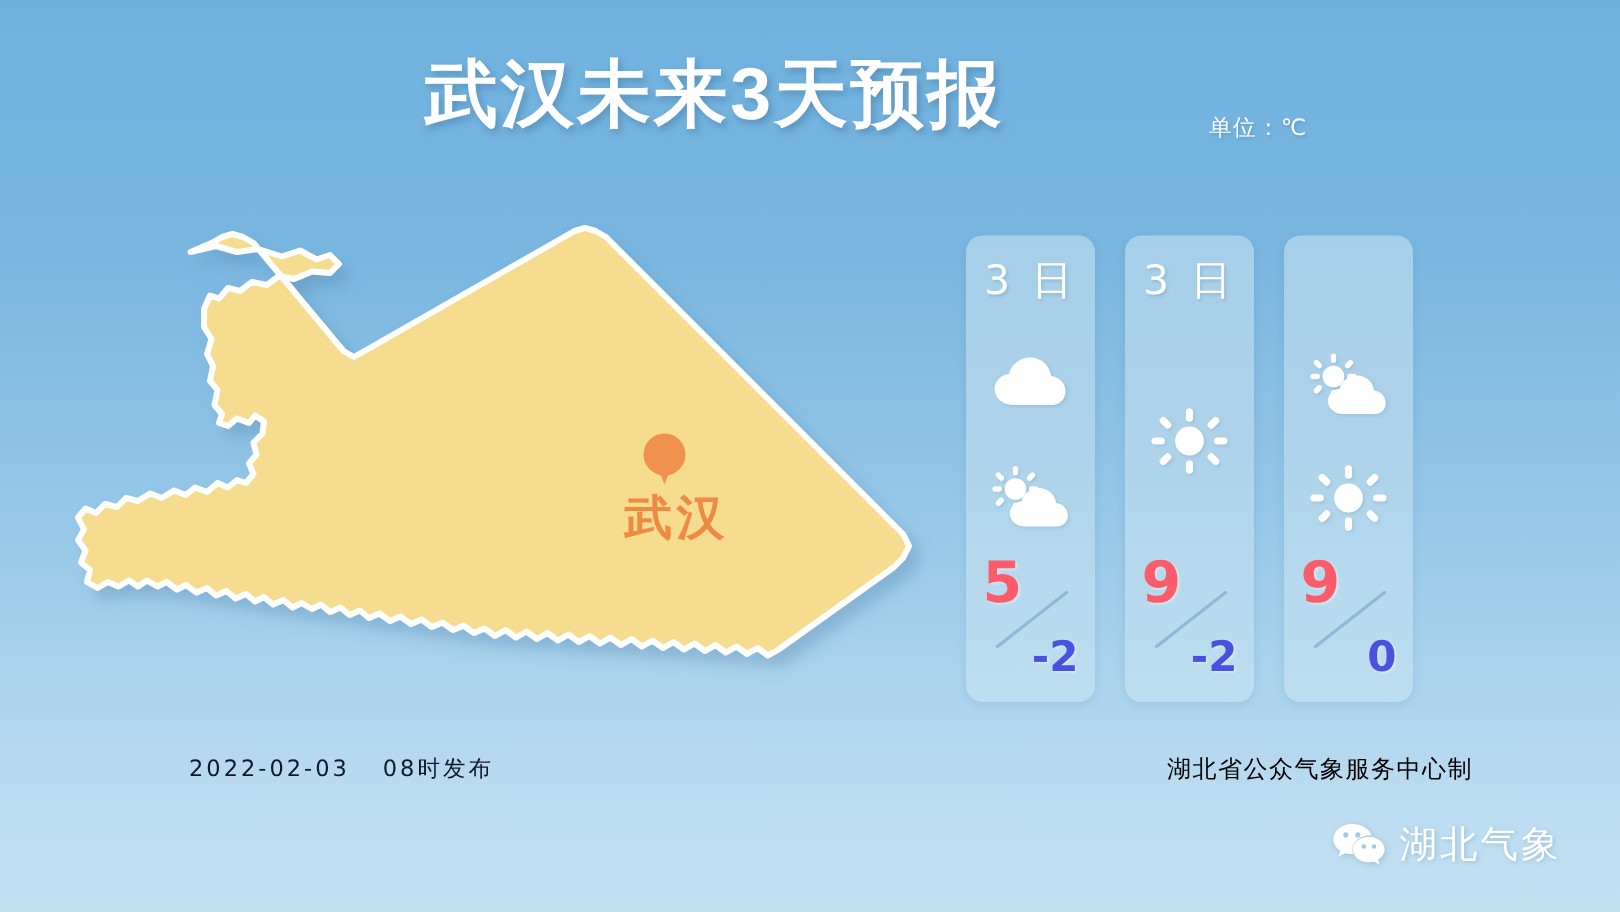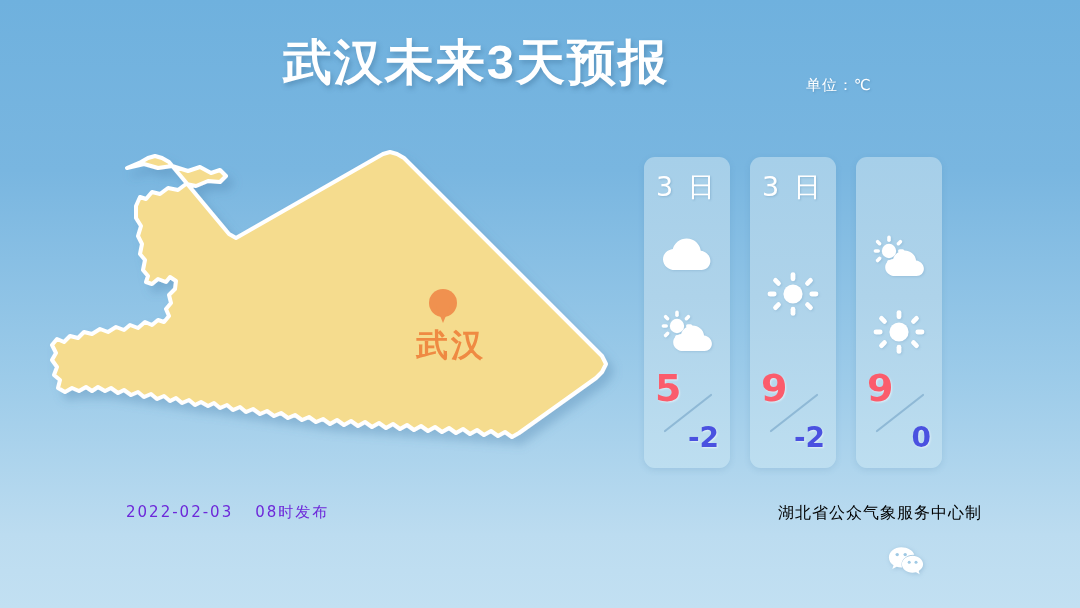--- a/index.html
+++ b/index.html
@@ -82,21 +82,21 @@
   .lo {
     position:absolute; right:11px; bottom:0;
     font-size:28px; font-weight:bold; color:#4a51e0;
     font-family:"DejaVu Sans","Liberation Sans",sans-serif;
     text-shadow:1px 1px 2px rgba(255,255,255,.55);
   }
 
   
   #issue {
     position:absolute; left:126px; top:503px;
-    font-size:15px; color:#6d28d9; letter-spacing:2px;
+    font-size:15px; color:#0f172a; letter-spacing:2px;
     font-family:"DejaVu Sans","Liberation Sans",sans-serif;
     text-align:right;
   }
   #issue .gap { display:inline-block; width:22px; }
   #source {
     position:absolute; right:98px; top:503px;
     font-size:16px; color:#000000; letter-spacing:1px;
     font-family:"DejaVu Sans","Liberation Sans",sans-serif;
     margin-left:32px;
   }
@@ -297,13 +297,14 @@
         <path d="M35.1,18.3 C35.1,13.6 30.3,9.8 24.5,9.8 C18.6,9.8 13.9,13.6 13.9,18.3 C13.9,23 18.6,26.8 24.5,26.8 C25.7,26.8 26.9,26.6 28,26.3 L31.7,28.3 L30.7,25 C33.4,23.4 35.1,21 35.1,18.3 Z"></path>
       </g>
       <g fill="#9fc9e4">
         <circle cx="9.2" cy="8.6" r="1.7"></circle>
         <circle cx="17.2" cy="8.6" r="1.7"></circle>
         <circle cx="21.2" cy="16.3" r="1.5"></circle>
         <circle cx="28.0" cy="16.3" r="1.5"></circle>
       </g>
     </svg>
   </span>
+  <span class="name">湖北气象</span>
 </div>
 
 </body></html>

